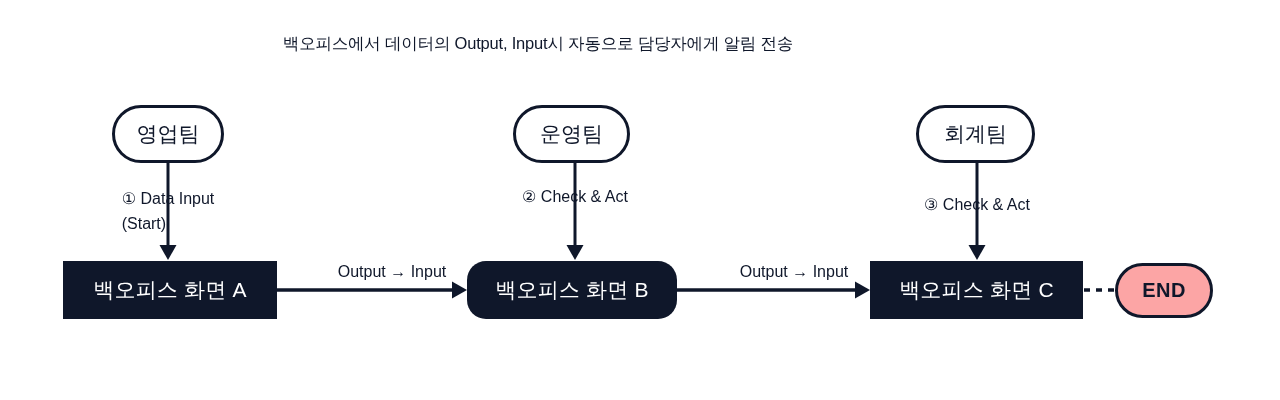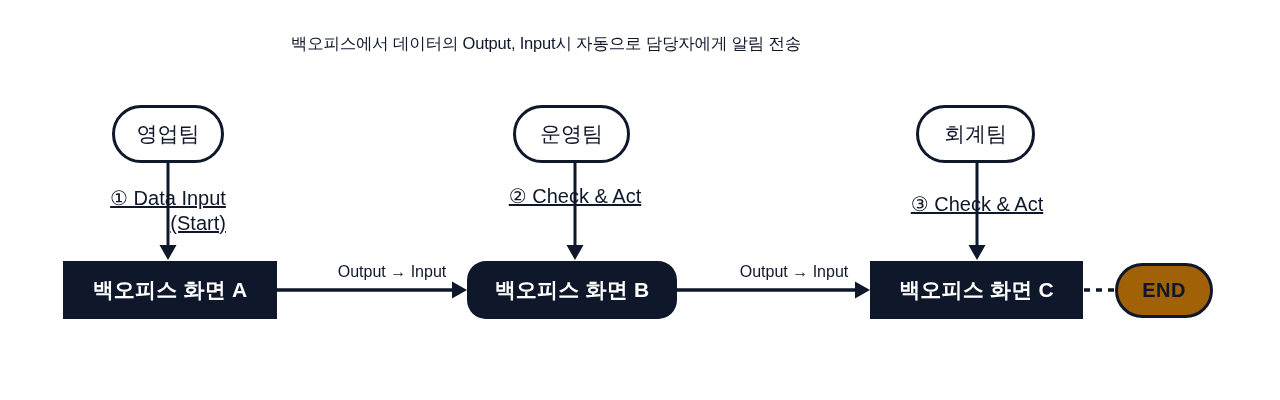--- a/index.html
+++ b/index.html
@@ -16,21 +16,20 @@
   .title {
     position: absolute;
     top: 33px;
     left: 538px;
     transform: translateX(-50%);
     font-size: 16.5px;
     font-weight: 500;
     letter-spacing: -0.2px;
     white-space: nowrap;
     z-index: 2;
-    margin-left: 8px;
   }
   .pill {
     position: absolute;
     top: 105px;
     height: 58px;
     border: 3px solid #0f172a;
     border-radius: 29px;
     background: #ffffff;
     display: flex;
     align-items: center;
@@ -45,39 +44,38 @@
   .pill-acct  { left: 916px; width: 119px; }
   .screen {
     position: absolute;
     top: 261px;
     height: 58px;
     background: #0f172a;
     color: #ffffff;
     display: flex;
     align-items: center;
     justify-content: center;
-    font-weight: 700;
+    font-weight: 400;
     font-size: 21px;
     box-sizing: border-box;
     z-index: 2;
     letter-spacing: 0.2px;
   }
   .screen-a { left: 63px;  width: 214px; }
   .screen-b { left: 467px; width: 210px; border-radius: 19px; }
   .screen-c { left: 870px; width: 213px; }
   .step-label {
     position: absolute;
     transform: translateX(-50%);
-    text-align: right;
-    font-size: 20px;
+    text-align: left;
+    font-size: 16px;
     font-weight: 500;
     line-height: 25px;
     white-space: nowrap;
     z-index: 2;
-    text-decoration: underline;
   }
   .step-1 { left: 168px; top: 186px; }
   .step-2 { left: 575px; top: 184px; }
   .step-3 { left: 977px; top: 192px; }
   .flow-label {
     position: absolute;
     transform: translateX(-50%);
     font-size: 16px;
     font-weight: 500;
     white-space: nowrap;
@@ -87,21 +85,21 @@
   .flow-1 { left: 372px; top: 263px; }
   .flow-2 { left: 774px; top: 263px; }
   .end-pill {
     position: absolute;
     left: 1115px;
     top: 263px;
     width: 98px;
     height: 55px;
     border: 3px solid #0f172a;
     border-radius: 28px;
-    background: #a16207;
+    background: #fca5a5;
     display: flex;
     align-items: center;
     justify-content: center;
     font-weight: 700;
     font-size: 20px;
     letter-spacing: 0.5px;
     box-sizing: border-box;
     z-index: 2;
   }
 </style>

